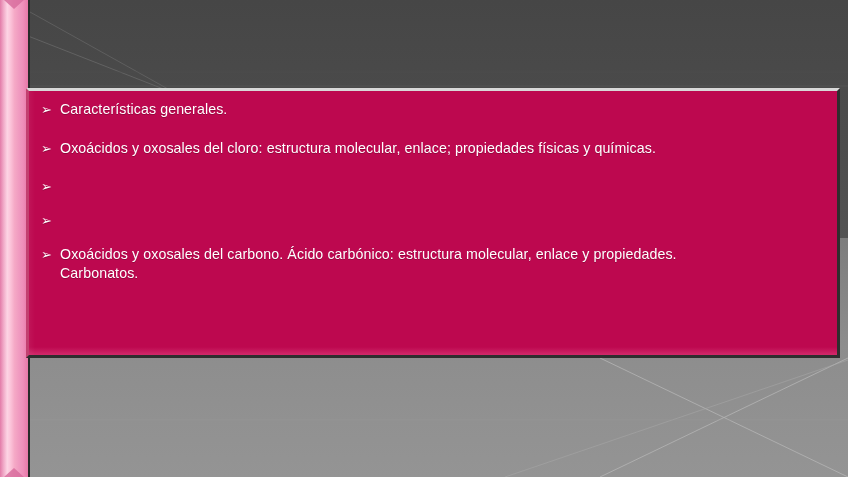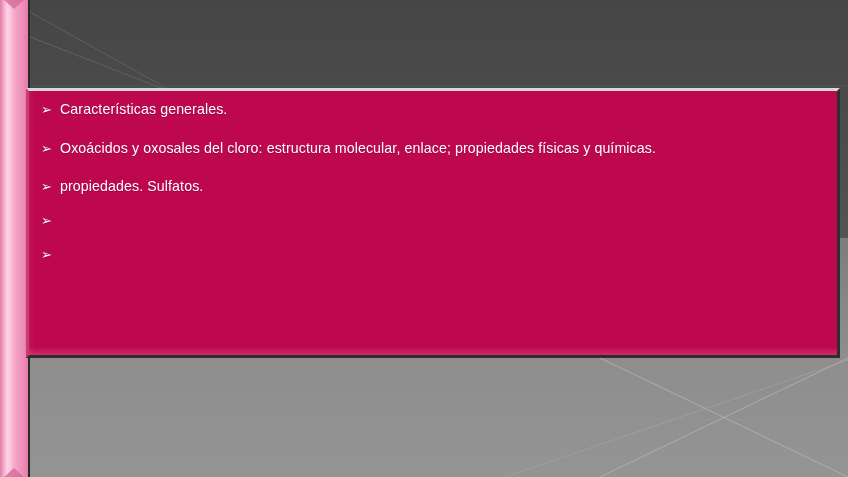--- a/index.html
+++ b/index.html
@@ -177,32 +177,33 @@
       <div class="bullet-row b2">
         <span class="bullet-glyph">➢</span>
         <span class="bullet-text">
           <span class="ln">Oxoácidos y oxosales del  cloro: estructura  molecular,  enlace;  propiedades  físicas y químicas.</span>
         </span>
       </div>
 
       <div class="bullet-row b3">
         <span class="bullet-glyph">➢</span>
         <span class="bullet-text">
-          <span class="ln">propiedades. Sulfatos.</span>
         </span>
       </div>
 
       <div class="bullet-row b4">
         <span class="bullet-glyph">➢</span>
         <span class="bullet-text">
         </span>
       </div>
 
       <div class="bullet-row">
         <span class="bullet-glyph">➢</span>
         <span class="bullet-text">
+          <span class="ln">Oxoácidos y oxosales  del  carbono.  Ácido carbónico: estructura  molecular, enlace y propiedades.</span>
+          <span class="ln">Carbonatos.</span>
         </span>
       </div>
 
     </div>
   </div>
 
 </div>
 
 </body></html>

